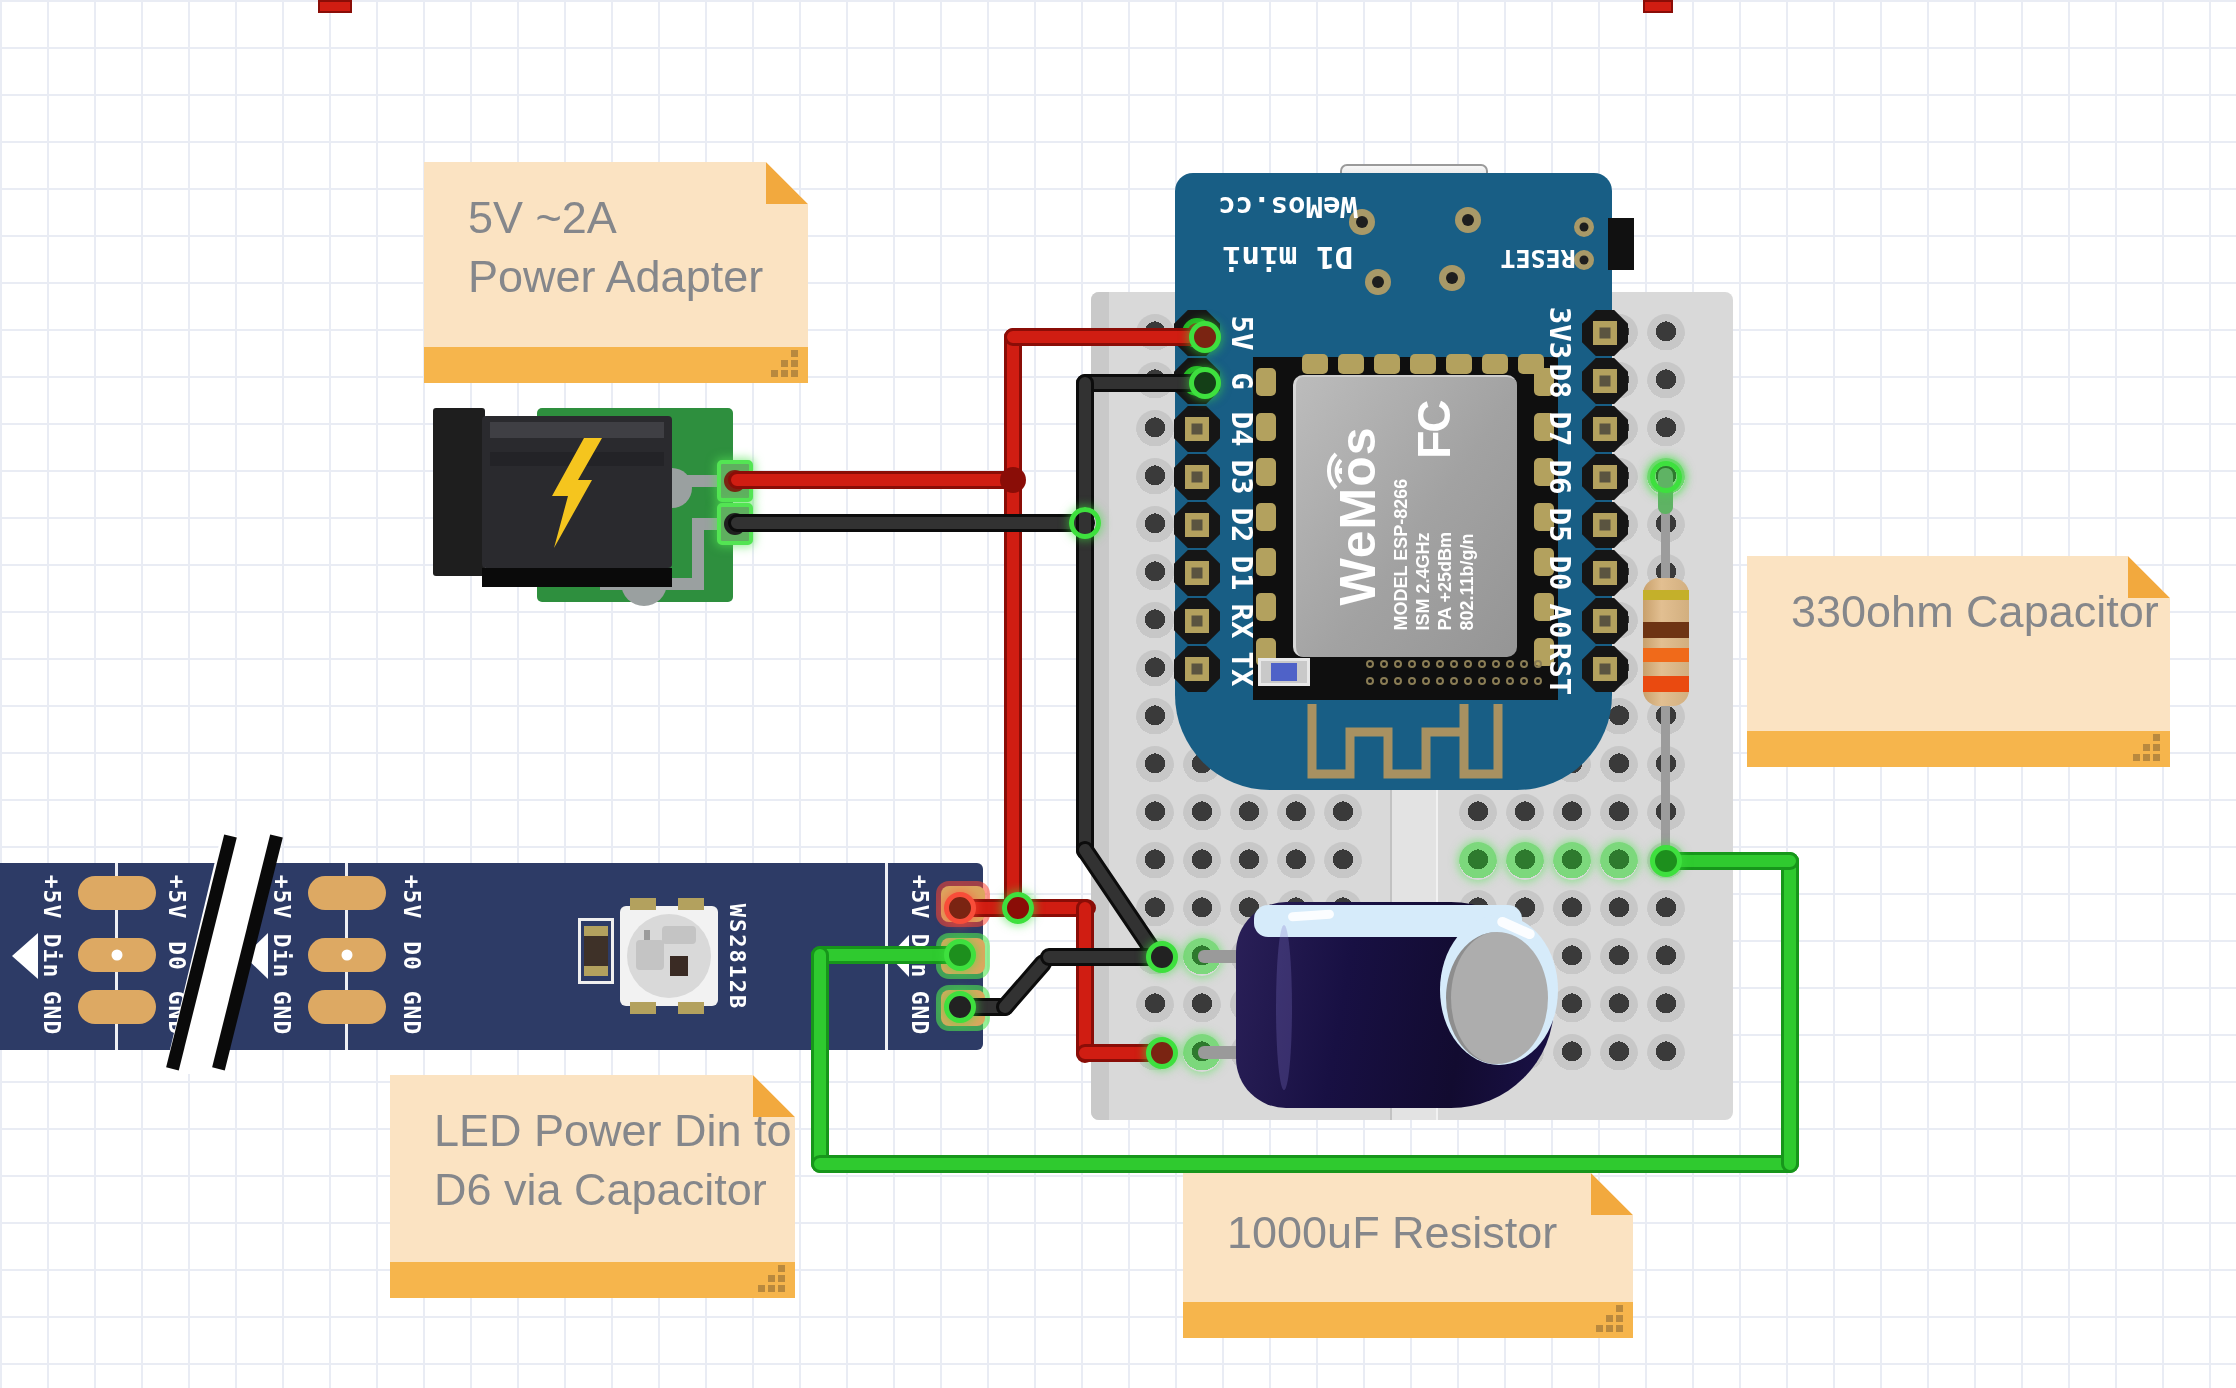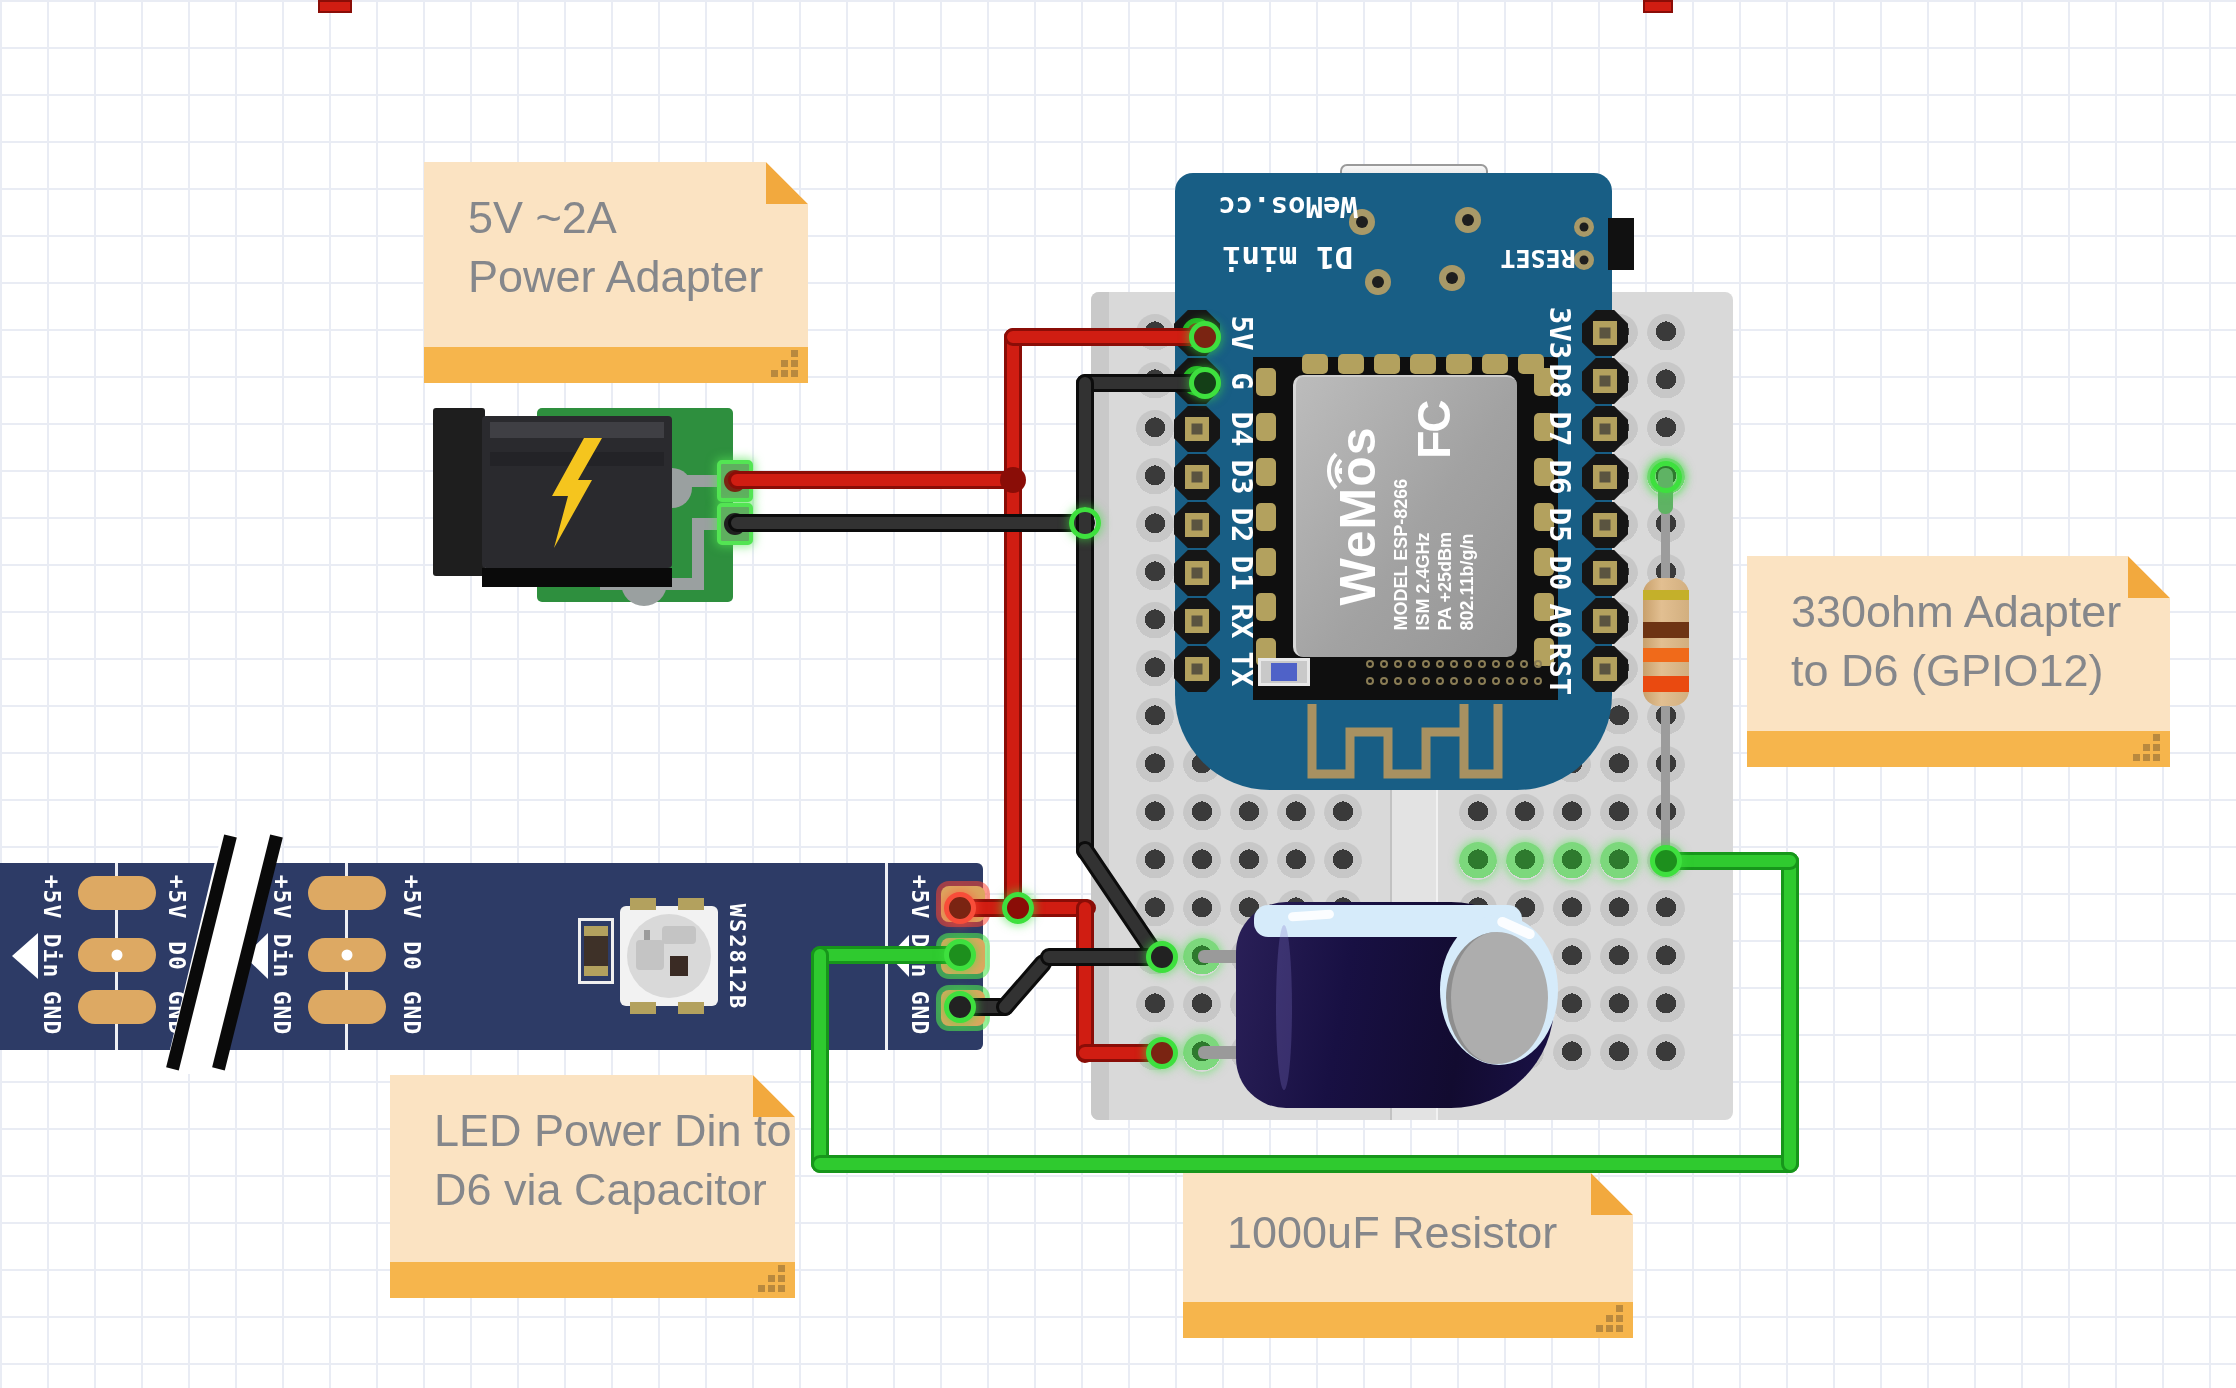--- a/index.html
+++ b/index.html
@@ -160,22 +160,21 @@
             <i></i>
             <i></i>
           </span>
       </div>
     </div>
   </div>
 
   <div class="note" style="left:1747px;top:556px;width:423px;height:211px;">
     <div class="note-fold"></div>
     <div class="note-text">
-      <div>330ohm Adapter</div>
-        <div>to D6 (GPIO12)</div>
+      <div>330ohm Capacitor</div>
     </div>
     <div class="note-bar">
       <div class="note-grip">
         <span class="gr">
             <i></i>
           </span>
           <span class="gr">
             <i></i>
             <i></i>
           </span>

